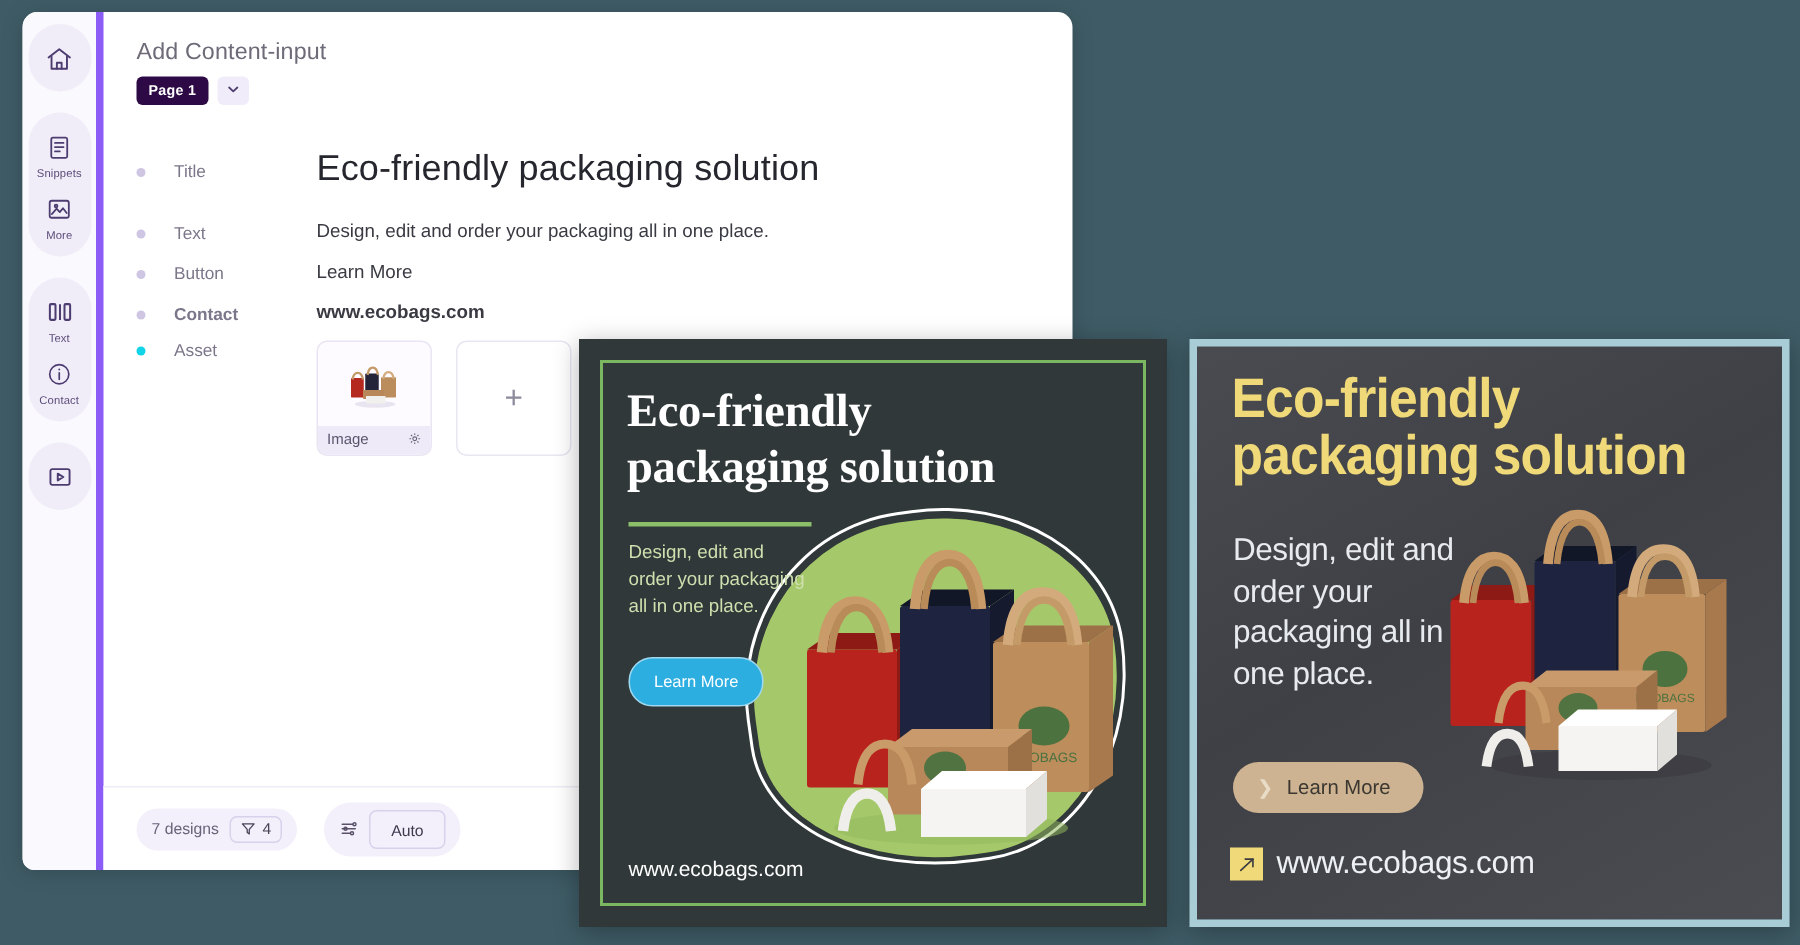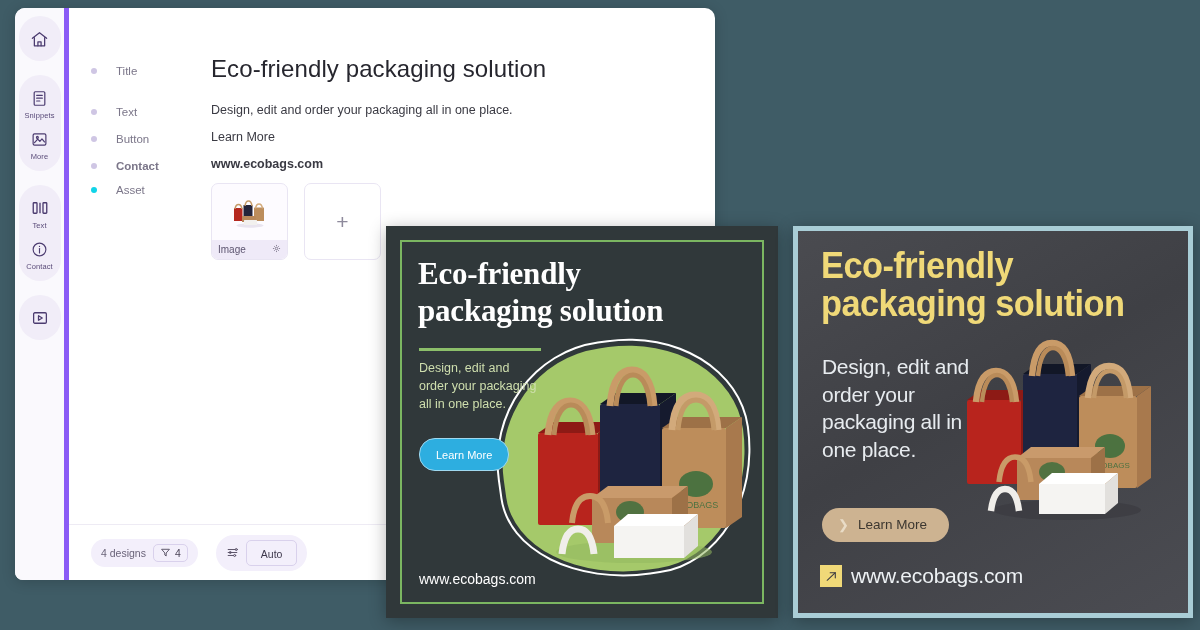--- a/index.html
+++ b/index.html
@@ -302,21 +302,32 @@
                 <path d="M10 9l5 3-5 3z"></path>
               </svg>
           </span>
         </div>
       </div>
     </div>
 
     <div class="panel">
       <div class="panel-body">
 
-
+        <div class="panel-title">Add Content-input</div>
+
+        <div class="page-row">
+          <div class="page-chip">Page 1</div>
+          <div class="page-caret">
+            <span>
+              <svg width="11" height="11" viewBox="0 0 24 24" fill="none" stroke="currentColor" stroke-width="2.6" stroke-linecap="round" stroke-linejoin="round">
+                  <path d="M6 9.5l6 5.5 6-5.5"></path>
+                </svg>
+            </span>
+          </div>
+        </div>
 
         <div class="fields">
 
           <div class="field-row row-title">
             <div class="field-label-cell">
               <span class="dot"></span>
               <span class="field-label">Title</span>
             </div>
             <div class="field-value">Eco-friendly packaging solution</div>
           </div>
@@ -377,21 +388,21 @@
               </div>
               <div class="asset-add">+</div>
             </div>
           </div>
 
         </div>
       </div>
 
       <div class="panel-foot">
         <div class="pill">
-          <span class="pill-txt">4 designs</span>
+          <span class="pill-txt">7 designs</span>
           <span class="cnt-box">
             <span style="display:flex">
               <svg width="11" height="11" viewBox="0 0 24 24" fill="none" stroke="#4b4458" stroke-width="1.9" stroke-linejoin="round">
                   <path d="M3.5 5h17l-7 8v6.5l-3-2V13z"></path>
                 </svg>
             </span>
             <span>4</span>
           </span>
         </div>
         <div class="pill">

